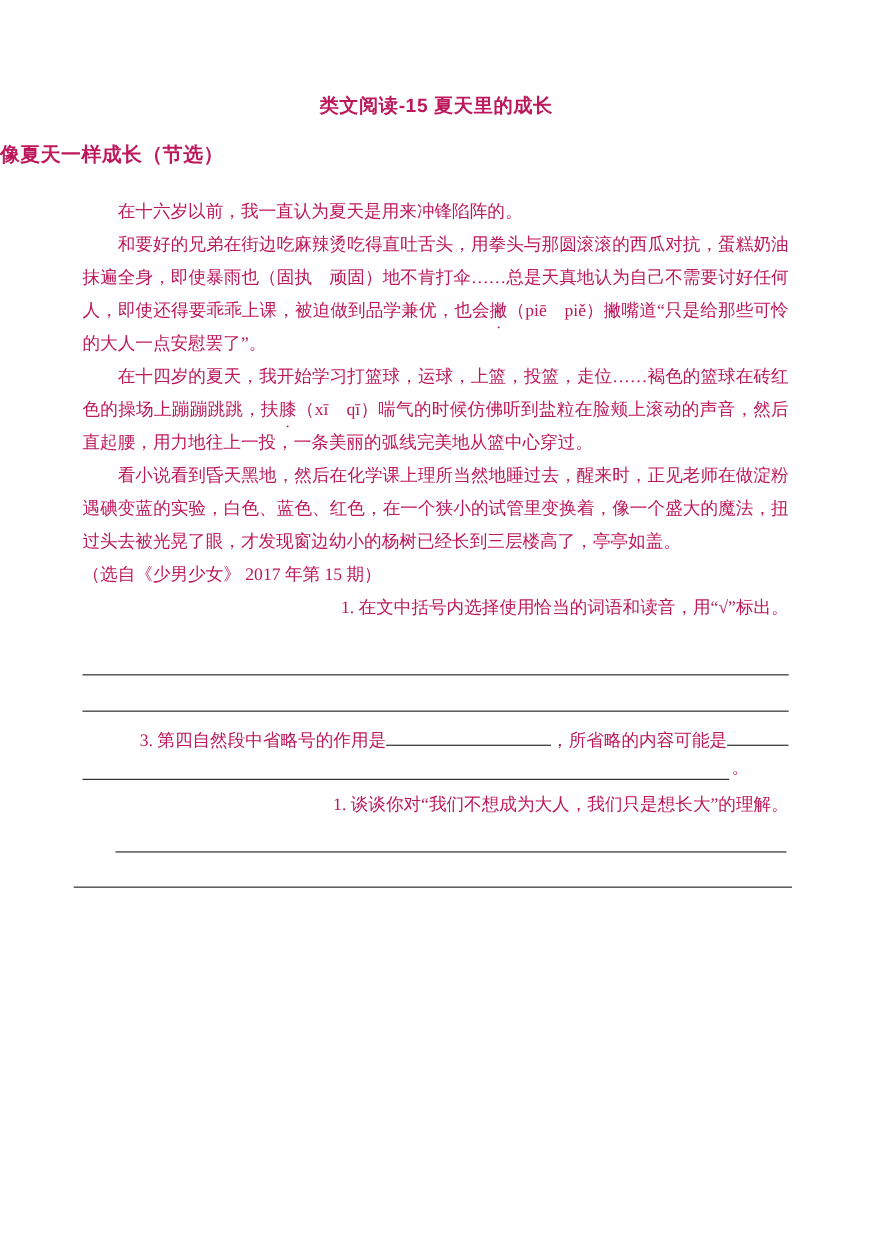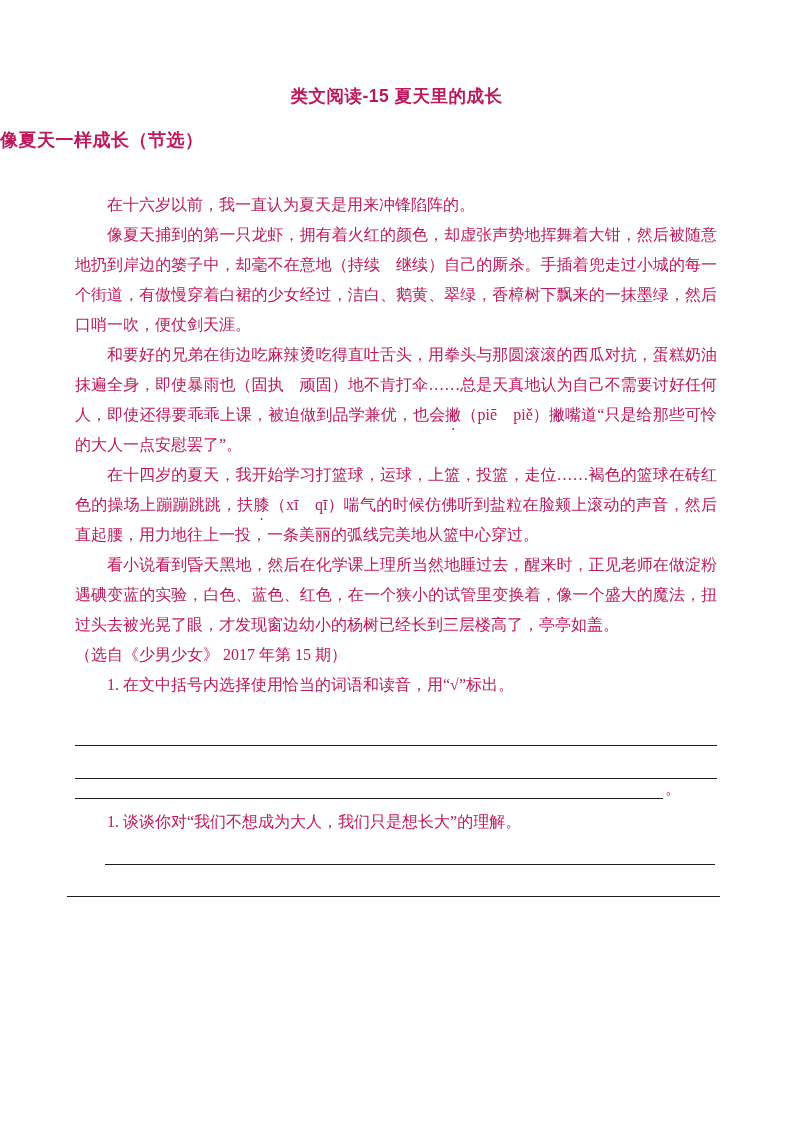--- a/index.html
+++ b/index.html
@@ -41,21 +41,21 @@
   .doc-author {
     position: absolute;
     top: 167px;
     left: 0;
     width: 100%;
     text-align: center;
     font-size: 15px;
   }
   .article {
     position: absolute;
-    top: 190px;
+    top: 178px;
     left: 75px;
     width: 642px;
     font-size: 16px;
     line-height: 30px;
   }
   .para {
     margin: 0;
     text-indent: 2em;
     text-align: justify;
     text-justify: inter-ideograph;
@@ -77,20 +77,21 @@
   }
   .attribution {
     margin: 0;
     padding-right: 6px;
   }
   .question {
     margin: 0;
     text-indent: 2em;
     white-space: nowrap;
     overflow: hidden;
+    text-align: right;
   }
   .rule {
     height: 0;
     border-bottom: 1.6px solid #1c1c1c;
   }
   .rule-1 { margin-top: 45px; }
   .rule-2 { margin-top: 32px; }
   .q3-row { margin-top: 12px; }
   .blank {
     display: inline-block;
@@ -134,34 +135,34 @@
 
   <div class="doc-title">类文阅读-15 夏天里的成长</div>
 
   <div class="doc-subtitle">像夏天一样成长（节选）</div>
 
 
   <div class="article">
 
     <div>
         <p class="para"><span>在十六岁以前，我一直认为夏天是用来冲锋陷阵的。</span></p>
-        <p class="para"><span>像夏天捕到的第一只龙虾，拥有着火红的颜色，却虚张声势地挥舞着大钳，然后被随意地扔到岸边的篓子中，却毫不在意地（持续　继续）自己的厮杀。手插着兜走过小城的每一个街道，有傲慢穿着白裙的少女经过，洁白、鹅黄、翠绿，香樟树下飘来的一抹墨绿，然后口哨一吹，便仗剑天涯。</span></p>
         <p class="para"><span>和要好的兄弟在街边吃麻辣烫吃得直吐舌头，用拳头与那圆滚滚的西瓜对抗，蛋糕奶油抹遍全身，即使暴雨也（固执　顽固）地不肯打伞……总是天真地认为自己不需要讨好任何人，即使还得要乖乖上课，被迫做到品学兼优，也会</span><span class="em">撇</span><span>（piē　piě）撇嘴道“只是给那些可怜的大人一点安慰罢了”。</span></p>
         <p class="para"><span>在十四岁的夏天，我开始学习打篮球，运球，上篮，投篮，走位……褐色的篮球在砖红色的操场上蹦蹦跳跳，扶</span><span class="em">膝</span><span>（xī　qī）喘气的时候仿佛听到盐粒在脸颊上滚动的声音，然后直起腰，用力地往上一投，一条美丽的弧线完美地从篮中心穿过。</span></p>
         <p class="para"><span>看小说看到昏天黑地，然后在化学课上理所当然地睡过去，醒来时，正见老师在做淀粉遇碘变蓝的实验，白色、蓝色、红色，在一个狭小的试管里变换着，像一个盛大的魔法，扭过头去被光晃了眼，才发现窗边幼小的杨树已经长到三层楼高了，亭亭如盖。</span></p>
       </div>
 
     <p class="attribution">（选自《少男少女》 2017 年第 15 期）</p>
 
     <p class="question">1. 在文中括号内选择使用恰当的词语和读音，用“√”标出。</p>
 
 
     <div class="rule rule-1"></div>
     <div class="rule rule-2"></div>
 
+    <p class="question q3-row"><span>3. 第四自然段中省略号的作用是</span><span class="blank blank-md"></span><span>，所省略的内容可能是</span><span class="blank blank-sm"></span></p>
 
     <div class="q3-cont">
       <span class="cont-line"></span>
       <span class="punct">。</span>
     </div>
 
     <p class="question q4">1. 谈谈你对“我们不想成为大人，我们只是想长大”的理解。</p>
 
     <div class="rule rule-3"></div>
     <div class="rule rule-4"></div>

